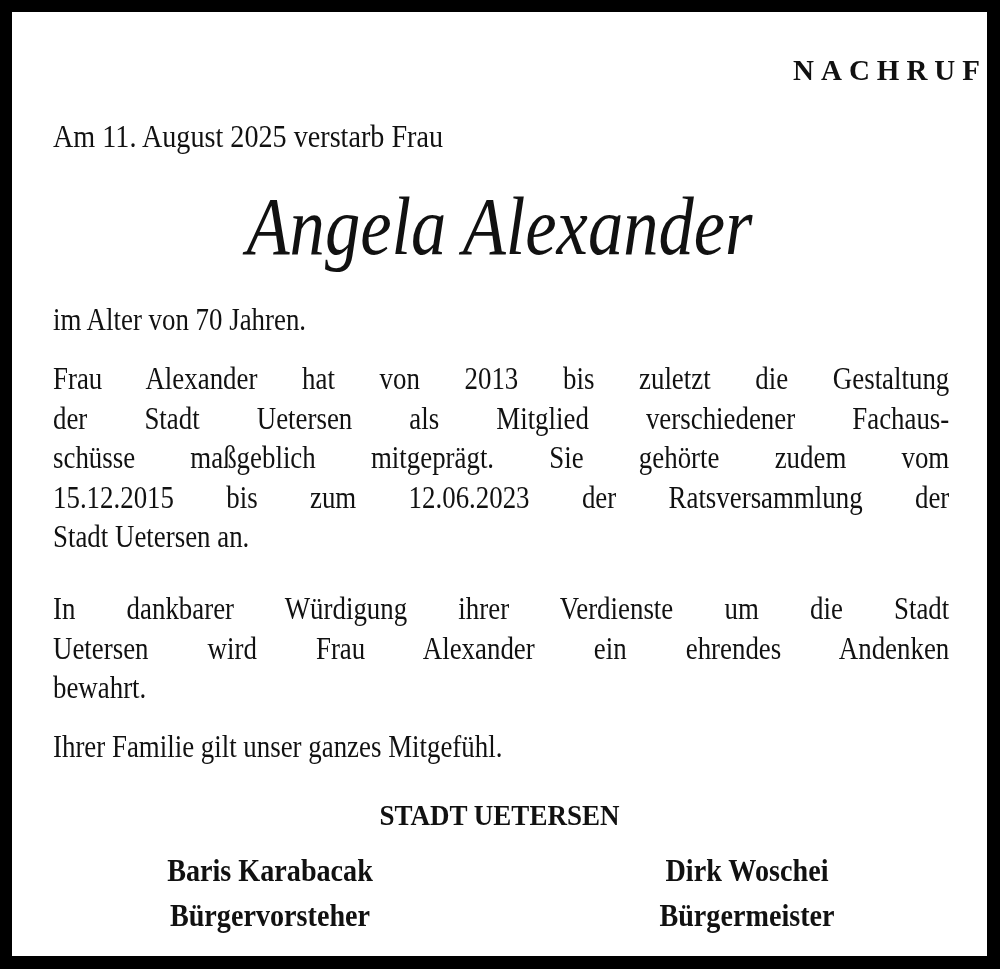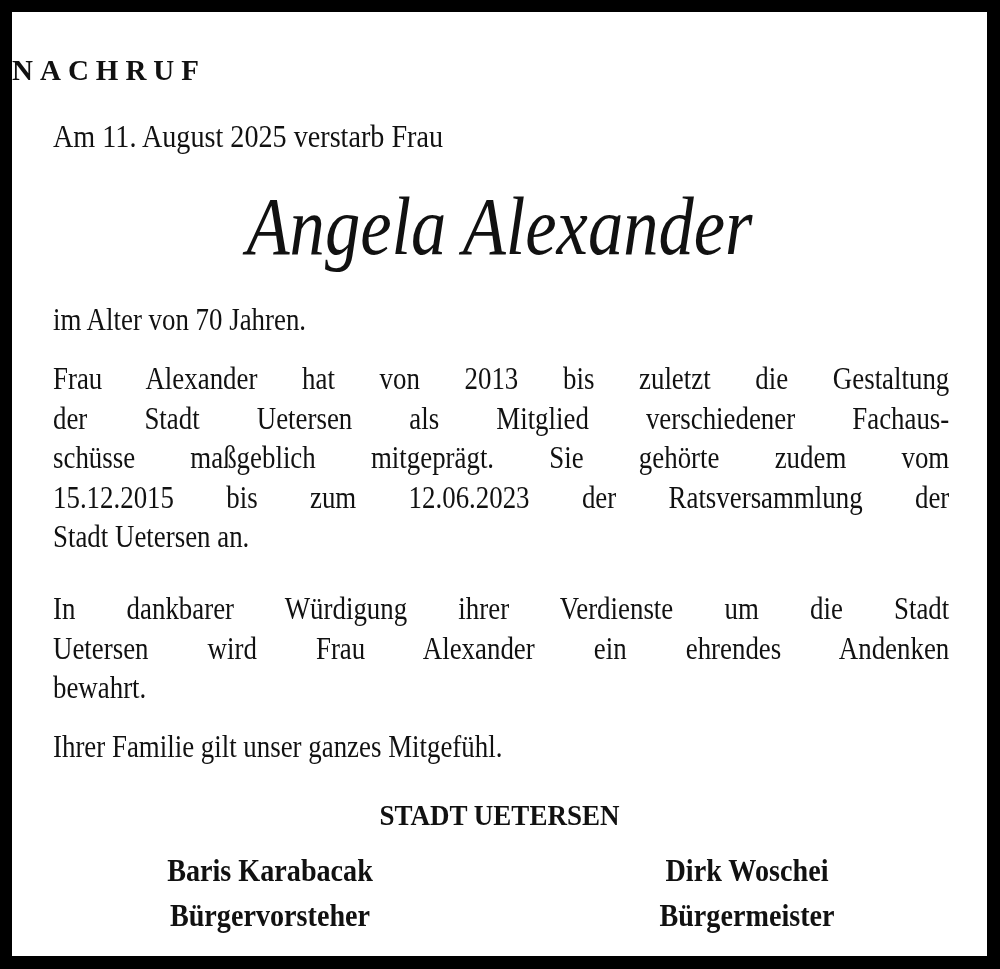--- a/index.html
+++ b/index.html
@@ -3,21 +3,21 @@
 <meta charset="utf-8">
 <style>
   html, body { margin: 0; padding: 0; background: #000; }
   body { width: 1000px; height: 969px; position: relative; overflow: hidden; }
   .frame {
     position: absolute; left: 12px; top: 12px; width: 975px; height: 944px;
     background: #fff; box-sizing: border-box;
   }
   .serif { font-family: "Liberation Serif", "DejaVu Serif", serif; color: #111; }
   .title {
-    position: absolute; left: 0; right: 0; top: 42px; text-align: left;
+    position: absolute; left: 0; right: 0; top: 42px; text-align: right;
     font-size: 29px; font-weight: bold; letter-spacing: 7px;
   }
   .intro {
     position: absolute; left: 41px; top: 106px; font-size: 32px;
     transform: scaleX(0.88); transform-origin: left center; white-space: nowrap;
   }
   .name {
     position: absolute; left: 0; right: 0; top: 168px; text-align: center;
     font-size: 82px; font-style: italic; white-space: nowrap;
     transform: scaleX(0.86); transform-origin: center center; letter-spacing: 0px;

